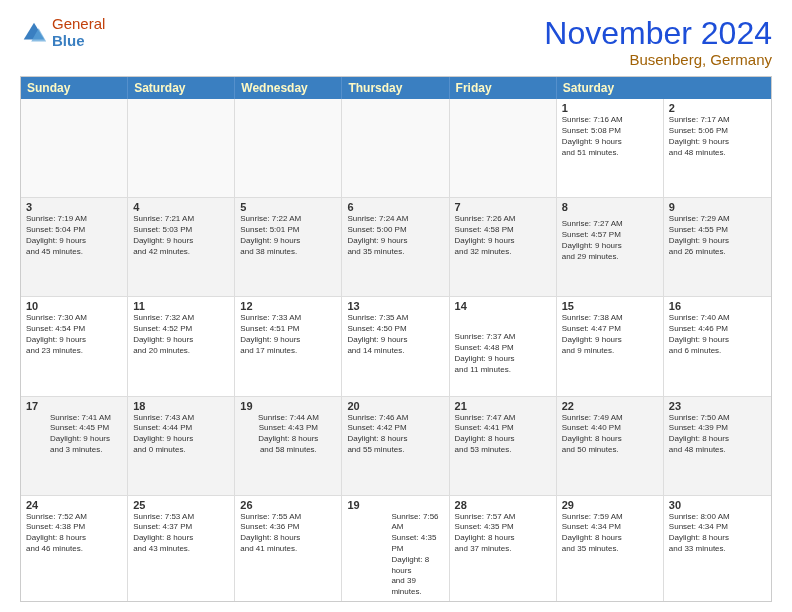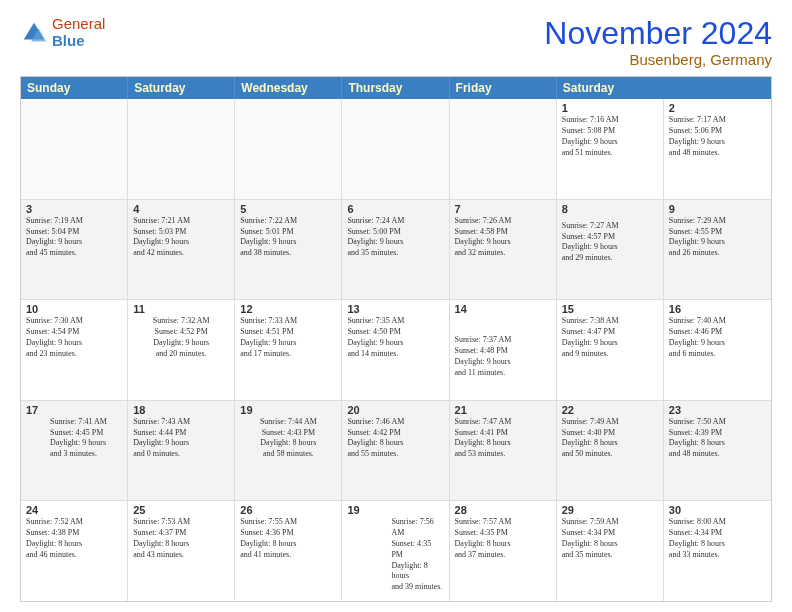--- a/index.html
+++ b/index.html
@@ -108,21 +108,20 @@
     .day-num {
       font-size: 11px;
       font-weight: bold;
       display: block;
       margin-bottom: 1px;
     }
     .day-info {
       font-size: 8px;
       line-height: 1.35;
       color: #333;
-      font-family: Liberation Serif, serif;
     }
   </style>
 </head>
 <body>
 
 <div class="page">
   <div class="header">
     <div class="logo">
       <svg class="logo-icon" viewBox="0 0 30 30">
         <polygon points="15,4 26,22 4,22" fill="#3a7fc1"></polygon>
@@ -224,21 +223,21 @@
         <div class="cal-row">
           <div class="cal-cell">
             <span class="day-num">10</span>
             <div class="day-info" style="white-space: pre-line;">Sunrise: 7:30 AM
 Sunset: 4:54 PM
 Daylight: 9 hours
 and 23 minutes.</div>
           </div>
           <div class="cal-cell">
             <span class="day-num">11</span>
-            <div class="day-info" style="white-space: pre-line; text-align: center;">Sunrise: 7:32 AM
+            <div class="day-info" style="white-space: pre-line;">Sunrise: 7:32 AM
 Sunset: 4:52 PM
 Daylight: 9 hours
 and 20 minutes.</div>
           </div>
           <div class="cal-cell">
             <span class="day-num">12</span>
             <div class="day-info" style="white-space: pre-line;">Sunrise: 7:33 AM
 Sunset: 4:51 PM
 Daylight: 9 hours
 and 17 minutes.</div>

